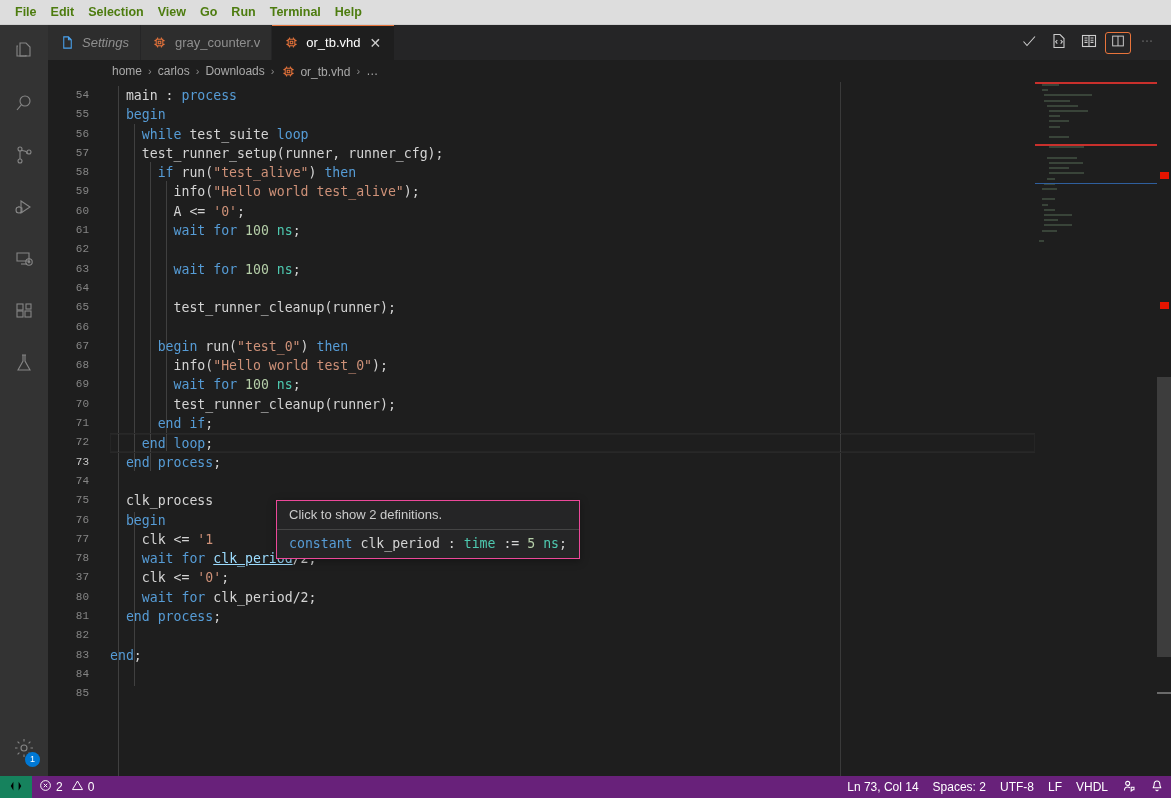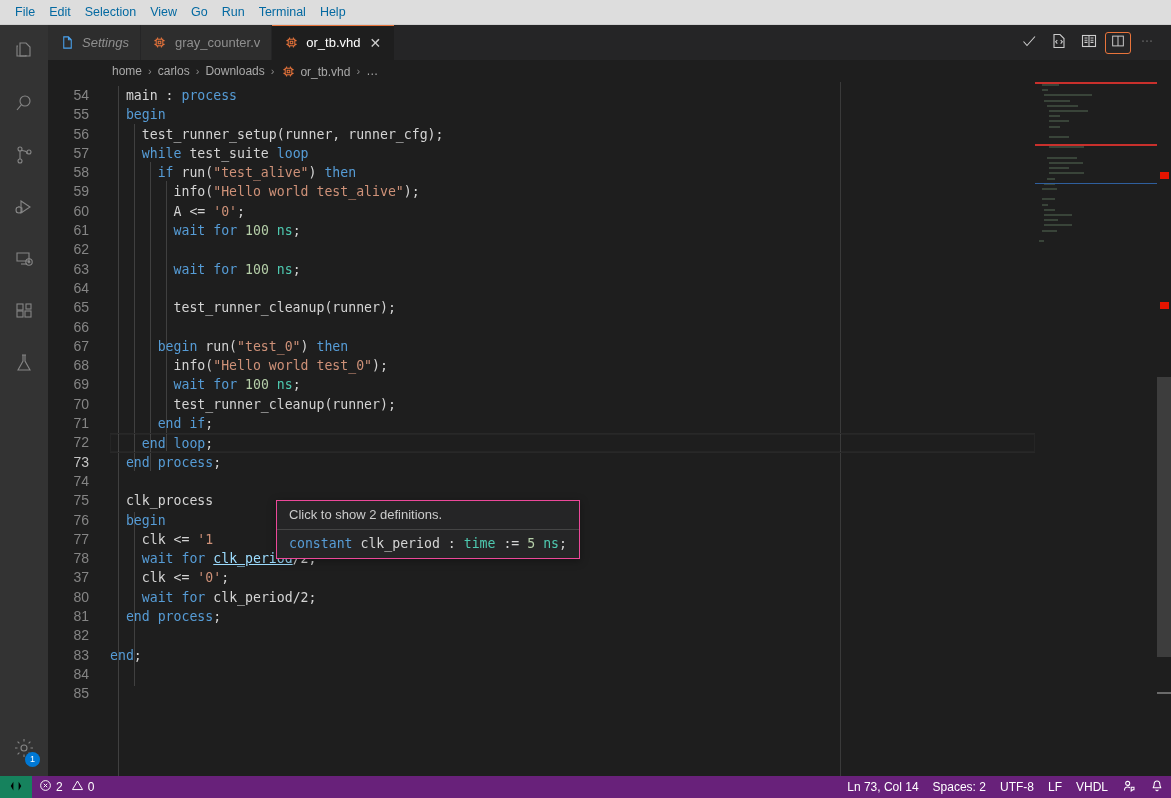--- a/index.html
+++ b/index.html
@@ -14,23 +14,23 @@
 
   
   .menubar {
     height: 25px; flex: 0 0 25px;
     background: #dddddd;
     display:flex; align-items:center;
     padding-left: 8px;
     border-bottom: 1px solid #cfcfcf;
   }
   .menubar .mi {
-    font-size: 12.5px; color: #0369a1;
+    font-size: 12.5px; color: #4d7c0f;
     padding: 2px 7px; cursor: default;
-    line-height: 16px; white-space:nowrap;
+    line-height: 16px; white-space:nowrap;font-weight:bold;
   }
 
   
   .bodyrow { flex: 1 1 auto; display:flex; min-height:0; }
 
   
   .activitybar {
     width: 48px; flex:0 0 48px;
     background: #333333;
     display:flex; flex-direction:column;
@@ -106,21 +106,21 @@
   .bcsep { color:#8a8a8a; padding:0 4px; font-size:11px; }
 
   
   .editorwrap { flex:1 1 auto; position:relative; display:flex; min-height:0; background:#1e1e1e; overflow:hidden;}
   .gutter {
     width:62px; flex:0 0 62px; text-align:right;
     padding-top:4px; user-select:none;
   }
   .gutter .ln {
     height:19.3px; line-height:19.3px;
-    font-family:Liberation Sans, sans-serif; font-size:14px;
+    font-family:Liberation Mono, monospace; font-size:11px;
     color:#858585; padding-right:21px;
   }
   .gutter .ln.cur { color:#c6c6c6; }
 
   .codearea {
     flex:1 1 auto; position:relative; padding-top:4px; min-width:0; overflow:hidden;
   }
   .code-line {
     height:19.3px; line-height:19.3px;
     font-family:"DejaVu Sans Mono", monospace; font-size:13.2px;
@@ -433,22 +433,22 @@
         <div class="iguide" style="left:24px; top:430px; height:174px;"></div>
 
         <div class="hover" style="left:166px; top:418px;">
           <div class="hrow1">Click to show 2 definitions.</div>
           <div class="hrow2" id="hoversig"><span class="kw">constant</span><span class="pl"> clk_period : </span><span class="typ">time</span><span class="pl"> := </span><span class="num">5</span><span class="pl"> </span><span class="typ">ns</span><span class="pl">;</span></div>
         </div>
 
         <div id="codelines">
             <div class="code-line"><span class="pl">  </span><span class="pl">main</span><span class="pl"> : </span><span class="kw">process</span></div>
             <div class="code-line"><span class="pl">  </span><span class="kw">begin</span></div>
+            <div class="code-line"><span class="pl">    </span><span class="kw">while</span><span class="pl"> test_suite </span><span class="kw">loop</span></div>
             <div class="code-line"><span class="pl">    </span><span class="pl">test_runner_setup</span><span class="pl">(runner, runner_cfg);</span></div>
-            <div class="code-line"><span class="pl">    </span><span class="kw">while</span><span class="pl"> test_suite </span><span class="kw">loop</span></div>
             <div class="code-line"><span class="pl">      </span><span class="kw">if</span><span class="pl"> run(</span><span class="str">"test_alive"</span><span class="pl">) </span><span class="kw">then</span></div>
             <div class="code-line"><span class="pl">        </span><span class="pl">info(</span><span class="str">"Hello world test_alive"</span><span class="pl">);</span></div>
             <div class="code-line"><span class="pl">        </span><span class="pl">A &lt;= </span><span class="str">'0'</span><span class="pl">;</span></div>
             <div class="code-line"><span class="pl">        </span><span class="kw">wait</span><span class="pl"> </span><span class="kw">for</span><span class="pl"> </span><span class="num">100</span><span class="pl"> </span><span class="typ">ns</span><span class="pl">;</span></div>
             <div class="code-line">&nbsp;</div>
             <div class="code-line"><span class="pl">        </span><span class="kw">wait</span><span class="pl"> </span><span class="kw">for</span><span class="pl"> </span><span class="num">100</span><span class="pl"> </span><span class="typ">ns</span><span class="pl">;</span></div>
             <div class="code-line">&nbsp;</div>
             <div class="code-line"><span class="pl">        </span><span class="pl">test_runner_cleanup(runner);</span></div>
             <div class="code-line">&nbsp;</div>
             <div class="code-line"><span class="pl">      </span><span class="kw">begin</span><span class="pl"> run(</span><span class="str">"test_0"</span><span class="pl">) </span><span class="kw">then</span></div>

